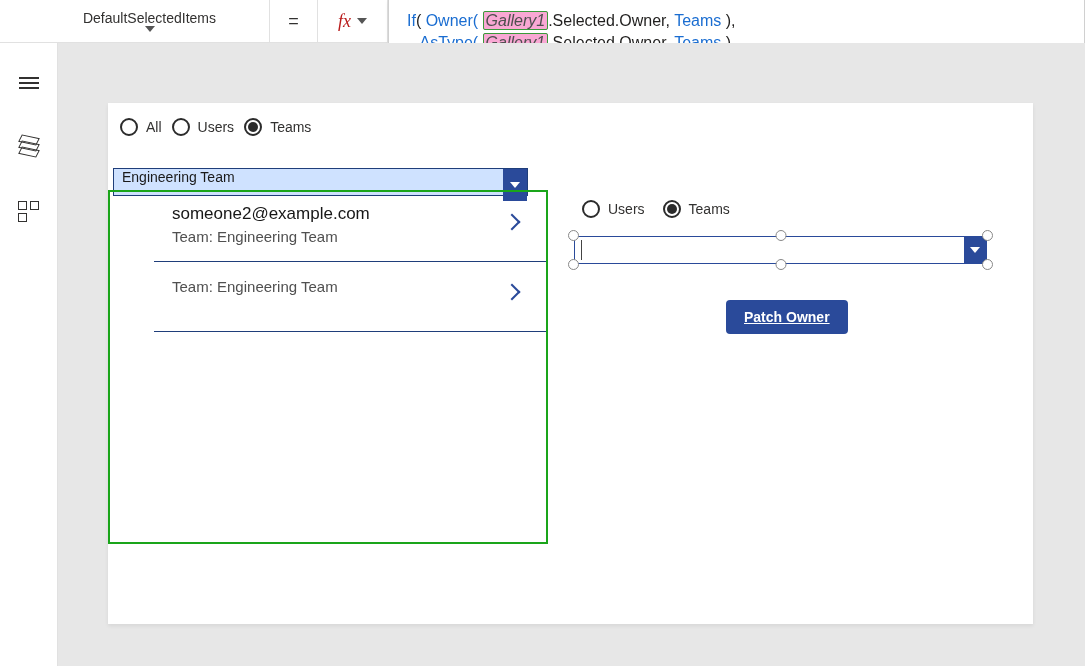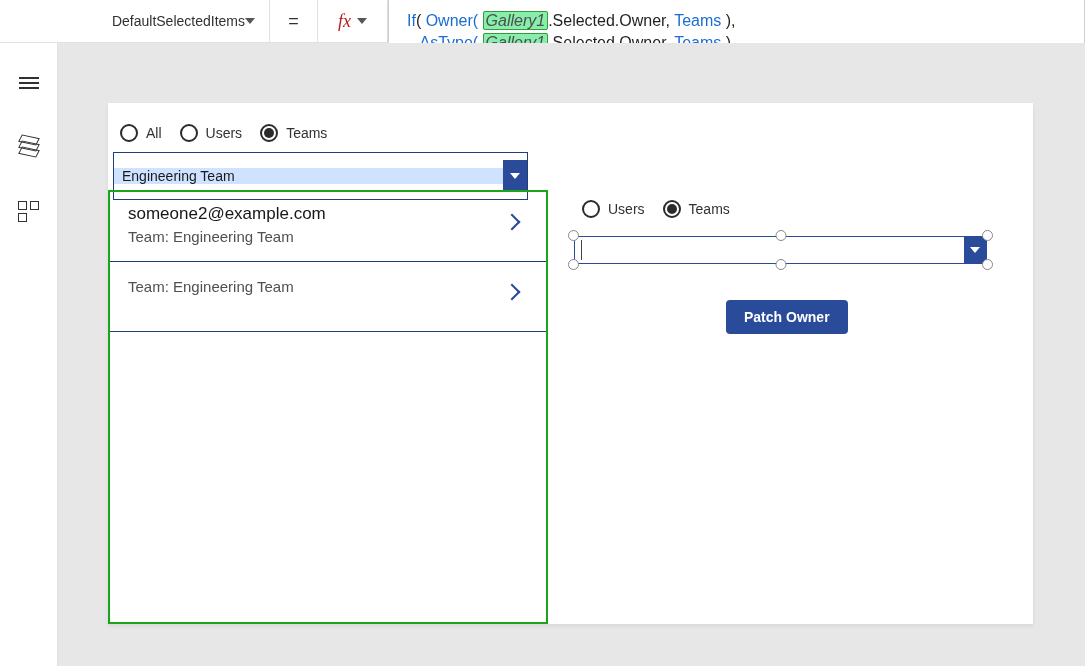--- a/index.html
+++ b/index.html
@@ -5,39 +5,39 @@
   * { box-sizing: border-box; margin: 0; padding: 0; font-family: "Segoe UI", Arial, sans-serif; }
   html, body { width: 1085px; height: 666px; background: #f3f3f3; overflow: hidden; }
 
   
   .topbar {
     position: absolute; left: 0; top: 0; right: 0; height: 43px;
     background: #ffffff; border-bottom: 1px solid #e1e1e1;
     display: flex; align-items: stretch;
   }
   .prop-select {
-    width: 270px; display: flex; align-items: center; justify-content: flex-end;
+    width: 270px; display: flex; align-items: center; justify-content: center;
     padding: 0 14px 0 44px; border-right: 1px solid #e1e1e1; cursor: pointer;
-    font-size: 14px; color: #323130;
+    font-size: 14px; color: #323130; flex-direction: column;
   }
   .equals { width: 48px; display:flex; align-items:center; justify-content:center; font-size:18px; color:#323130; border-right:1px solid #e1e1e1;}
   .fx-wrap { width: 70px; display:flex; align-items:center; justify-content:center; border-right:1px solid #e1e1e1; cursor:pointer;}
   .fx-text { font-style: italic; font-family: "Times New Roman", serif; font-size: 18px; color:#b91c1c;}
   .formula-area {
     position: absolute;
     left: 388px; top: 0; width: 697px; height: 156px;
     background: #ffffff; border: 1px solid #d0d0d0; border-top:none;
     box-shadow: 0 2px 4px rgba(0,0,0,0.06);
   }
   .code {
     padding: 10px 18px 8px 18px; font-family: Consolas, monospace; font-size: 16px;
     line-height: 22px; color: #201f1e; white-space: pre;
   }
   .kw   { color: #1a6dd1; }
-  .hlg  { background: #86efac; font-style: italic; color:#4f4f4f; border:1px solid #3a9a3a; border-radius:2px; padding:0 2px;}
+  .hlg  { background: #f9a8d4; font-style: italic; color:#4f4f4f; border:1px solid #3a9a3a; border-radius:2px; padding:0 2px;}
   .fmt-row { border-top:1px solid #e1e1e1; height:40px; display:flex; align-items:center; gap:22px; padding:0 20px;}
   .fmt-btn { display:flex; align-items:center; gap:8px; color:#3b3a39; font-size:15px; cursor:pointer;}
   .icon-lines { display:inline-block; line-height:0;}
   .icon-lines .bar { display:block; background:#3b3a39; height:2px; margin:2px 0;}
   .chevron { display:inline-block; width:0;height:0;border-left:5px solid transparent;border-right:5px solid transparent;border-top:6px solid #555; }
 
   
   .rail { position:absolute; left:0; top:43px; bottom:0; width:58px; background:#ffffff; border-right:1px solid #e1e1e1;
           display:flex; flex-direction:column; align-items:center; padding-top:28px; gap:40px;}
   .rail-btn { width:24px; height:24px; display:flex; align-items:center; justify-content:center; cursor:pointer; color:#323130;}
@@ -48,49 +48,49 @@
   .layers .d2{ top:6px; left:2px;}
   .layers .d3{ top:12px; left:2px;}
   .grid4 { display:grid; grid-template-columns: 9px 9px; grid-template-rows:9px 9px; gap:3px;}
   .grid4 span { border:1.5px solid #323130;}
 
   
   .canvas-bg { position:absolute; left:58px; top:43px; right:0; bottom:0; background:#e7e7e7;}
   .canvas-white { position:absolute; left:108px; top:103px; width:925px; height:521px; background:#ffffff; box-shadow:0 2px 4px rgba(0,0,0,0.07);}
 
   
-  .radio-row { position:absolute; left:120px; top:124px; display:flex; align-items:center; gap:18px;justify-content:center;}
+  .radio-row { position:absolute; left:120px; top:118px; display:flex; align-items:center; gap:10px;justify-content:center;}
   .radio-row2 { position:absolute; left:582px; top:200px; display:flex; align-items:center; gap:18px;}
   .radio-ctrl { display:flex; align-items:center; gap:8px; cursor:pointer;}
   .r-circle { width:18px; height:18px; border:2px solid #2b2b2b; border-radius:50%; display:flex; align-items:center; justify-content:center;}
   .r-dot { width:10px; height:10px; border-radius:50%; background:#2b2b2b;}
   .r-label { font-size:14px; color:#323130;}
 
-  .combo1 { position:absolute; left:113px; top:152px; width:415px; height:48px; border:1.5px solid #1f3e7a; display:flex; align-items:center;}
+  .combo1 { position:absolute; left:113px; top:168px; width:415px; height:28px; border:1.5px solid #1f3e7a; display:flex; }
   .combo1 .val { flex:1; padding:0 8px; font-size:14px; background:#cfe2ff; color:#1a1a1a;}
   .combo1 .btn { width:24px; height:32px; background:#2a4a9a; display:flex; align-items:center; justify-content:center;}
   .chev-white { width:0;height:0;border-left:5px solid transparent;border-right:5px solid transparent;border-top:6px solid #fff;}
 
-  .gallery { position:absolute; left:108px; top:190px; width:440px; height:434px; border:2px solid #1aa51a;}
+  .gallery { position:absolute; left:108px; top:190px; width:440px; height:354px; border:2px solid #1aa51a;padding-left:44px;}
   .g-item { height:70px; border-bottom:1px solid #1f3e7a; padding:12px 18px 0 18px; position:relative; cursor:pointer;}
   .g-title { font-size:17px; color:#171717;}
   .g-sub { font-size:15px; color:#505050; margin-top:4px;}
   .g-chev { position:absolute; right:28px; top:24px; width:12px; height:12px; border-right:2px solid #2a4a9a; border-bottom:2px solid #2a4a9a; transform:rotate(-45deg);}
 
   
   .sel-combo-wrap { position:absolute; left:568px; top:230px; width:425px; height:40px;}
   .sel-combo { position:absolute; left:6px; top:6px; right:6px; bottom:6px; border:1.5px solid #2a4a9a; display:flex;}
   .sel-combo .body { flex:1; display:flex; align-items:center; padding:0 6px;}
   .caret-bar { width:1px; height:20px; background:#444; margin-left:0;}
   .sel-combo .btn { width:22px; background:#2a4a9a; display:flex; align-items:center; justify-content:center;}
   .handle { position:absolute; width:11px; height:11px; background:#fff; border:1.5px solid #888; border-radius:50%;}
   .h-tl{top:0;left:0;} .h-tr{top:0;right:0;} .h-tc{top:0;left:50%;transform:translateX(-50%);}
   .h-bl{bottom:0;left:0;} .h-br{bottom:0;right:0;} .h-bc{bottom:0;left:50%;transform:translateX(-50%);}
 
-  .patch-btn { position:absolute; left:726px; top:300px; padding:9px 18px; background:#2a4a9a; color:#fff; font-size:14px; font-weight:600; border-radius:4px; cursor:pointer; border:none;}
+  .patch-btn { position:absolute; left:726px; top:300px; padding:9px 18px; background:#2a4a9a; color:#fff; font-size:14px; font-weight:600; border-radius:4px; cursor:pointer; border:none;text-decoration:underline;}
 </style>
 </head>
 <body>
 
 <div class="topbar">
   <div class="prop-select">
     <span>DefaultSelectedItems</span>
     <span class="chevron"></span>
   </div>
   <div class="equals">=</div>

